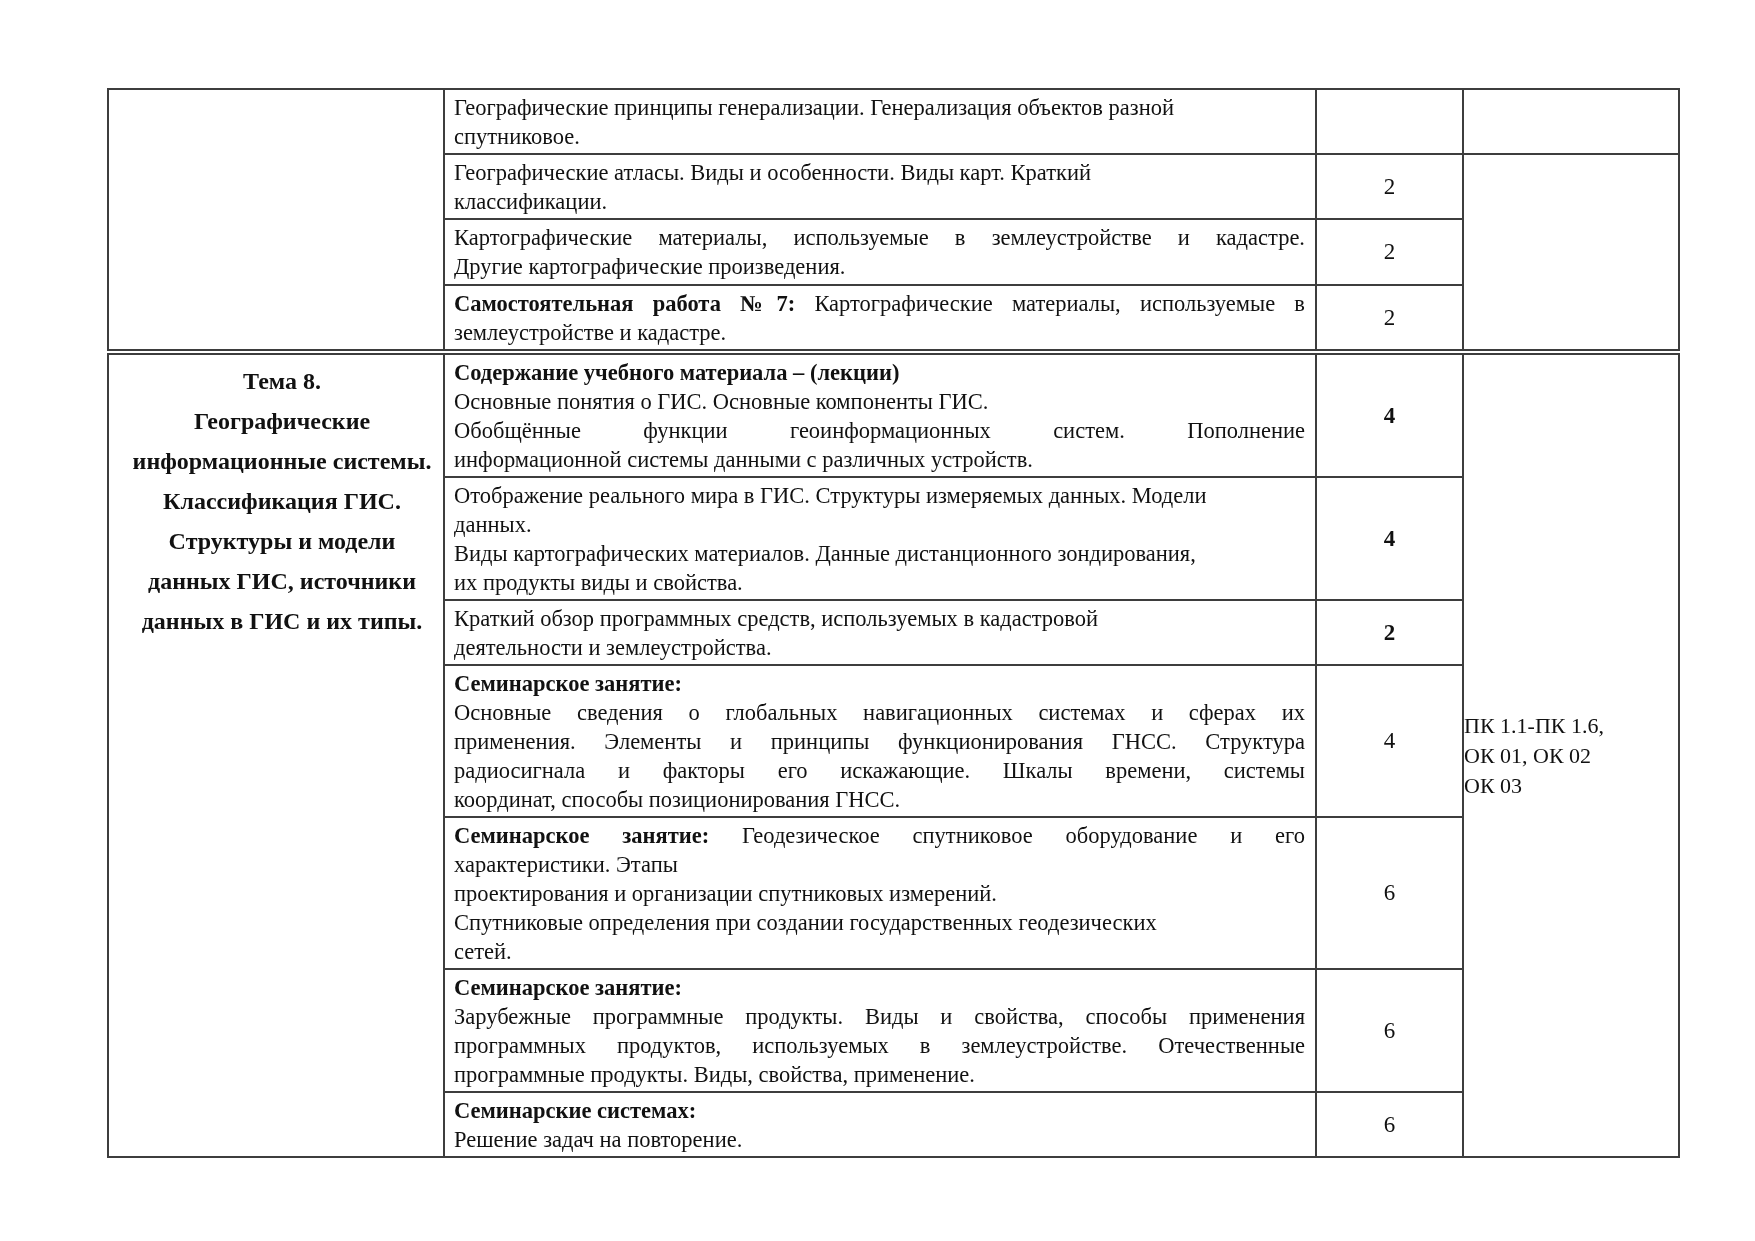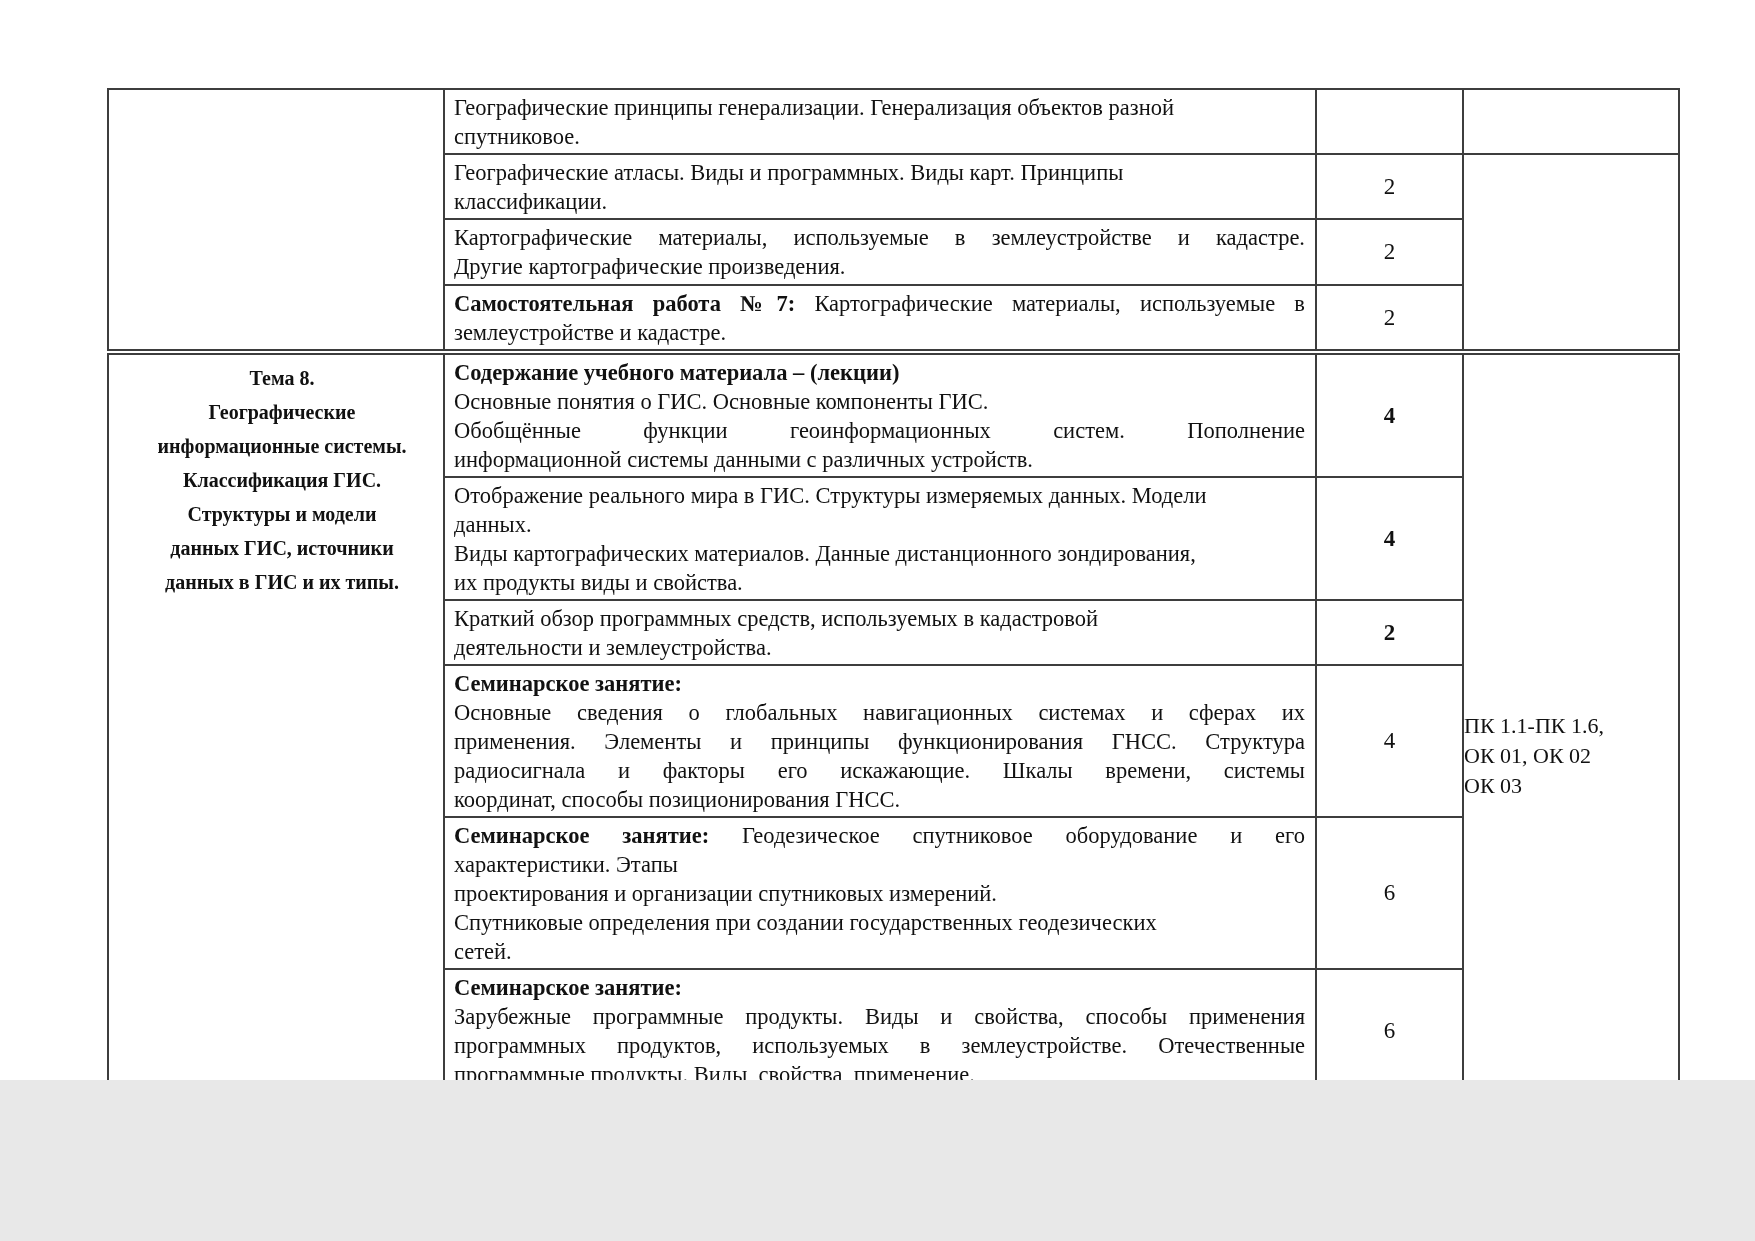--- a/index.html
+++ b/index.html
@@ -1,37 +1,37 @@
 <!DOCTYPE html>
 <html><head>
 <meta charset="utf-8">
 <style>
   html,body{margin:0;padding:0;background:#e8e8e8;}
   .page{
-    position:relative;width:1755px;height:1080px;background:#ffffff;
+    position:relative;width:1755px;height:1241px;background:#ffffff;
     font-family:"Liberation Serif","DejaVu Serif",serif;color:#111111;
     overflow:hidden;
   }
   table.tbl{
     position:absolute;left:107px;top:88px;
     border-collapse:collapse;table-layout:fixed;width:1571px;
   }
   td{
     border:2px solid #3d3d3d;overflow:hidden;vertical-align:top;
     padding:0;background:#ffffff;
   }
   tr.sec td{border-top:6px double #3d3d3d;}
   td.content{padding:3px 10px 2px 9px;font-size:22.5px;line-height:29px;}
   .ln{white-space:nowrap;}
   .ln.j{white-space:normal;text-align:justify;text-align-last:justify;}
   .bld{font-weight:bold;text-align:center;}
   td.topic{vertical-align:top;}
   .topic-text{
     font-weight:bold;text-align:center;white-space:pre-line;
-    font-size:20px;line-height:34px;padding:6px 4px 0 16px;
+    font-size:24px;line-height:40px;padding:6px 4px 0 16px;
   }
   td.hours{vertical-align:middle;text-align:center;font-size:23px;}
   td.hours.hb{font-weight:bold;}
   td.comp{vertical-align:middle;}
   .comp-text{
     white-space:pre-line;font-size:22px;line-height:30px;
   }
 </style>
 </head>
 <body>
@@ -52,21 +52,21 @@
           <div class="ln"><span>Географические принципы генерализации. Генерализация объектов разной</span></div>
           <div class="ln"><span>спутниковое.</span></div>
         </td>
         <td class="hours"></td>
         <td class="comp">
             <div class="comp-text"></div>
           </td>
       </tr>
       <tr style="height:59px">
         <td class="content">
-          <div class="ln"><span>Географические атласы. Виды и программных. Виды карт. Принципы</span></div>
+          <div class="ln"><span>Географические атласы. Виды и особенности. Виды карт. Краткий</span></div>
           <div class="ln"><span>классификации.</span></div>
         </td>
         <td class="hours">2</td>
         <td class="comp" rowspan="3"></td>
       </tr>
       <tr style="height:66px">
         <td class="content">
           <div class="ln j"><span>Картографические материалы, используемые в землеустройстве и кадастре.</span></div>
           <div class="ln"><span>Другие картографические произведения.</span></div>
         </td>

